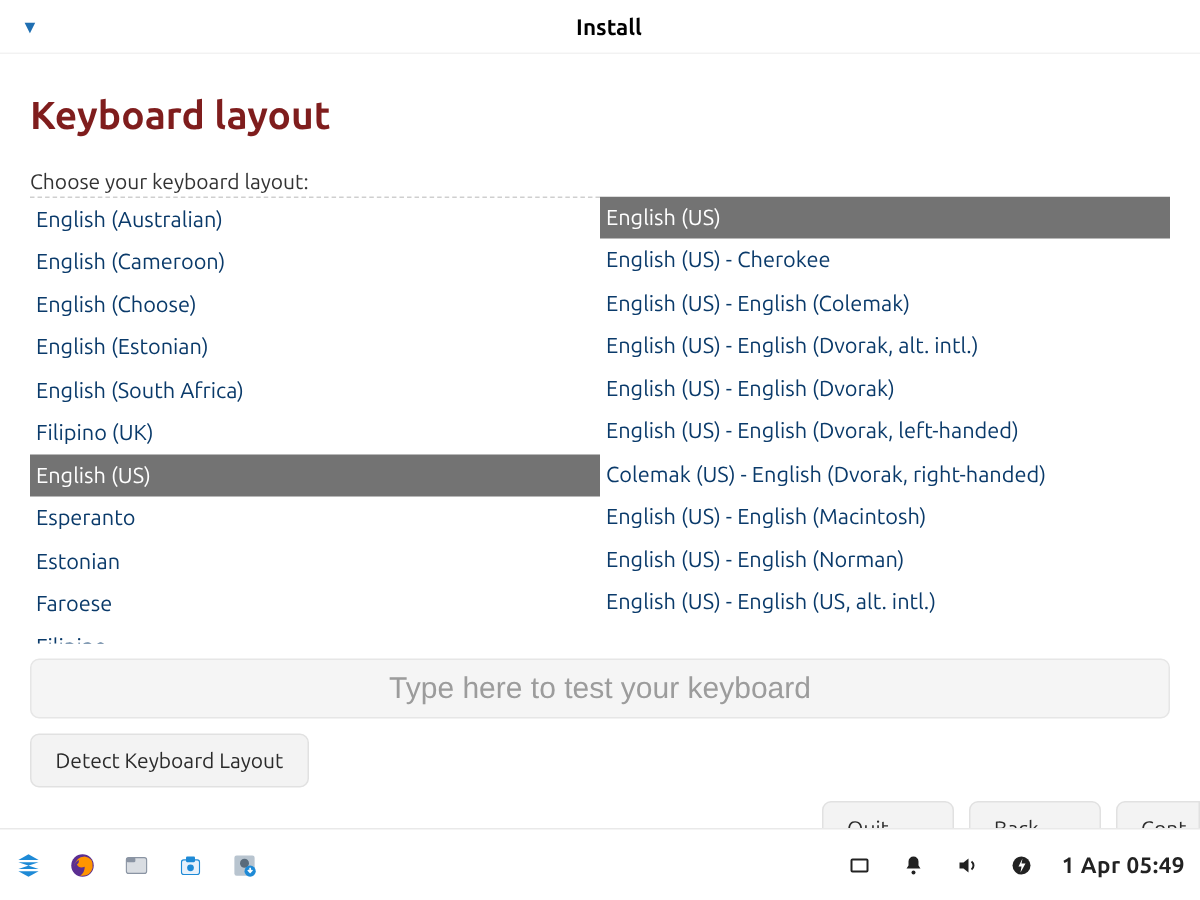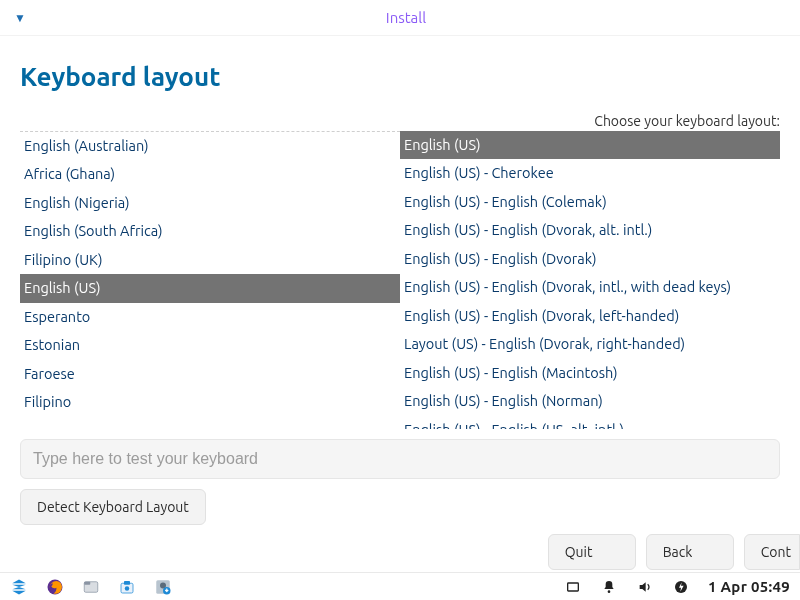--- a/index.html
+++ b/index.html
@@ -1,36 +1,36 @@
 <!DOCTYPE html>
 <html><head>
 <meta charset="utf-8">
 <style>
   * { box-sizing: border-box; margin: 0; padding: 0; }
   html, body { width: 800px; height: 600px; overflow: hidden; font-family: "Segoe UI", "Ubuntu", sans-serif; background: #fff; }
   .titlebar { height: 36px; display: flex; align-items: center; position: relative; border-bottom: 1px solid rgba(0,0,0,0.05); }
   .titlebar .menu-arrow { position: absolute; left: 14px; color: #1f6fb2; font-size: 12px;}
-  .titlebar .title { flex: 1; text-align: center; font-weight: 400; font-size: 15px; color: #8b5cf6; padding-left: 12px; }
+  .titlebar .title { flex: 1; text-align: center; font-weight: 700; font-size: 15px; color: #000000; padding-left: 12px; }
   .page { padding: 18px 20px 0 20px; height: 528px; position: relative; }
-  h1.page-title { font-size: 26px; font-weight: 600; color: #0369a1; margin: 8px 0 22px 0; }
-  .prompt { font-size: 14px; color: #333; margin-bottom: 2px; text-align: right; }
+  h1.page-title { font-size: 26px; font-weight: 600; color: #7f1d1d; margin: 8px 0 22px 0; }
+  .prompt { font-size: 14px; color: #333; margin-bottom: 2px; }
   .columns { display: flex; height: 298px; }
   .listpane { flex: 1; overflow: hidden; font-size: 14.5px; color: #0a3a6a; }
   .listpane.left { border-top: 1px dashed #cfcfcf; }
   .list-item { padding: 3px 4px 3px 4px; line-height: 1.55; white-space: nowrap; overflow: hidden; text-overflow: ellipsis; cursor: default; }
   .list-item.selected { background: #737373; color: #fff; }
   .test-row { margin-top: 10px; }
-  .test-input { width: 100%; height: 40px; border: 1px solid #e6e6e6; background: #f5f5f5; border-radius: 6px; padding: 0 12px; font-size: 16px; color: #333; outline: none; }
+  .test-input { width: 100%; height: 40px; border: 1px solid #e6e6e6; background: #f5f5f5; border-radius: 6px; padding: 0 12px; font-size: 20px; color: #333; outline: none; text-align: center; }
   .test-input::placeholder { color: #9c9c9c; }
   .detect-row { margin-top: 10px; }
   .btn { display: inline-block; background: #f3f3f3; border: 1px solid #e1e1e1; border-radius: 6px; padding: 9px 16px; font-size: 14px; color: #2b2b2b; cursor: default; text-align: center; }
   .nav-buttons { position: absolute; right: 0; bottom: -6px; display: flex; gap: 10px; }
   .nav-buttons .btn { min-width: 88px; text-align: left; }
   .nav-buttons .btn.cut { border-top-right-radius: 0; border-bottom-right-radius: 0; padding-right: 8px; min-width: 54px; }
-  .taskbar { position: absolute; left: 0; bottom: 0; width: 800px; height: 28px; background: #fff; border-top: 1px solid #e9e9e9; display: flex; align-items: center; padding: 0 10px; gap: 20px; font-size: 14px; color: #222; }
+  .taskbar { position: absolute; left: 0; bottom: 0; width: 800px; height: 48px; background: #fff; border-top: 1px solid #e9e9e9; display: flex; align-items: center; padding: 0 10px; gap: 20px; font-size: 14px; color: #222; }
   .tb-left { display: flex; align-items: center; gap: 18px; }
   .tb-right { margin-left: auto; display: flex; align-items: center; gap: 18px; }
   .tb-ico { width: 18px; height: 18px; display: inline-flex; align-items: center; justify-content: center; }
   .clock { font-weight: 700; font-size: 15px; letter-spacing: 0.3px; }
   
   .ic-logo svg, .ic-ff svg, .ic-files svg, .ic-shop svg, .ic-inst svg { width: 22px; height: 22px; }
 </style>
 </head>
 <body>
 
@@ -39,39 +39,39 @@
   <div class="title">Install</div>
 </div>
 
 <div class="page">
   <h1 class="page-title">Keyboard layout</h1>
   <div class="prompt">Choose your keyboard layout:</div>
 
   <div class="columns">
     <div class="listpane left" id="left-pane">
         <div class="list-item">English (Australian)</div>
-        <div class="list-item">Africa (Ghana)</div>
-        <div class="list-item">English (Nigeria)</div>
+        <div class="list-item">English (Cameroon)</div>
+        <div class="list-item">English (Choose)</div>
+        <div class="list-item">English (Estonian)</div>
         <div class="list-item">English (South Africa)</div>
         <div class="list-item">Filipino (UK)</div>
         <div class="list-item selected">English (US)</div>
         <div class="list-item">Esperanto</div>
         <div class="list-item">Estonian</div>
         <div class="list-item">Faroese</div>
         <div class="list-item">Filipino</div>
       </div>
     <div class="listpane" id="right-pane">
         <div class="list-item selected">English (US)</div>
         <div class="list-item">English (US) - Cherokee</div>
         <div class="list-item">English (US) - English (Colemak)</div>
         <div class="list-item">English (US) - English (Dvorak, alt. intl.)</div>
         <div class="list-item">English (US) - English (Dvorak)</div>
-        <div class="list-item">English (US) - English (Dvorak, intl., with dead keys)</div>
         <div class="list-item">English (US) - English (Dvorak, left-handed)</div>
-        <div class="list-item">Layout (US) - English (Dvorak, right-handed)</div>
+        <div class="list-item">Colemak (US) - English (Dvorak, right-handed)</div>
         <div class="list-item">English (US) - English (Macintosh)</div>
         <div class="list-item">English (US) - English (Norman)</div>
         <div class="list-item">English (US) - English (US, alt. intl.)</div>
       </div>
   </div>
 
   <div class="test-row">
     <input class="test-input" placeholder="Type here to test your keyboard" style="">
   </div>
 

